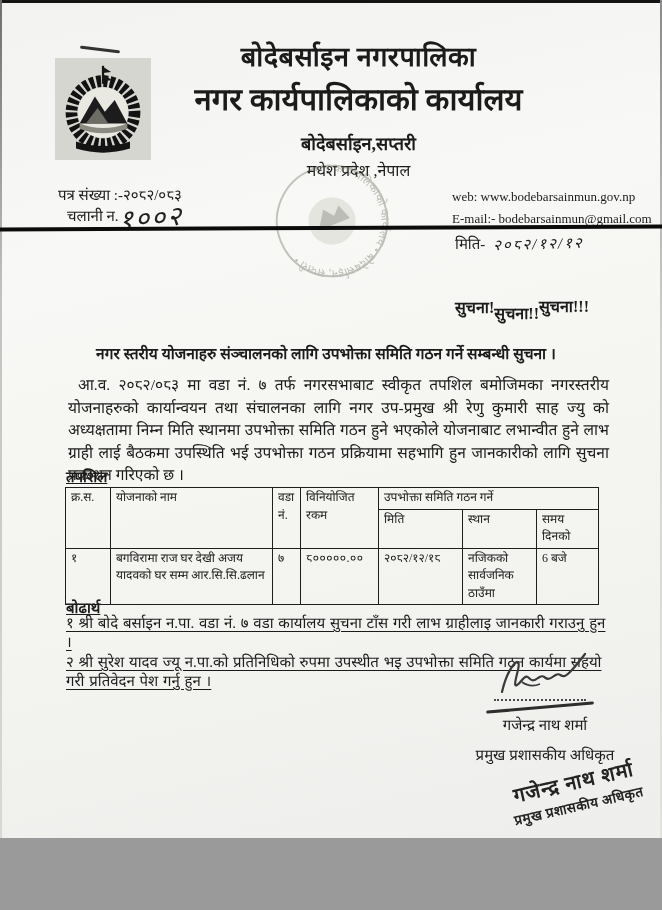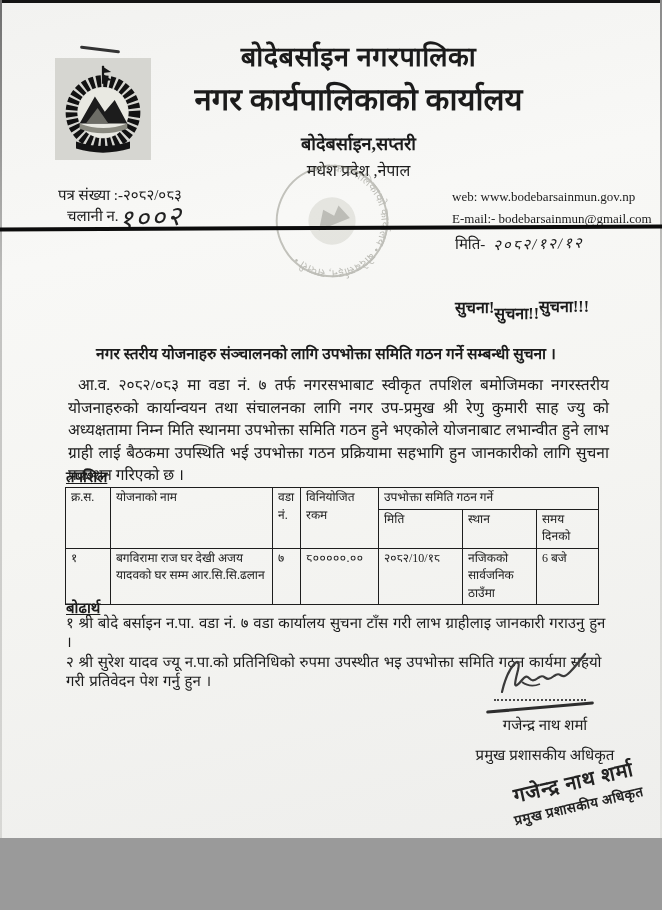--- a/index.html
+++ b/index.html
@@ -42,21 +42,21 @@
 
   .tbl-caption{position:absolute;top:466px;left:66px;font-size:15px;font-weight:700;text-decoration:underline;}
   table.detail{position:absolute;top:487px;left:65px;width:533px;border-collapse:collapse;font-size:12px;table-layout:fixed;}
   table.detail th,table.detail td{border:1.6px solid #1e1e1e;padding:1px 5px 2px;vertical-align:top;text-align:left;font-weight:400;line-height:17.5px;}
   table.detail .c-sn{width:45px;} .c-plan{width:162px;} .c-ward{width:28px;} .c-budget{width:78px;}
   .c-date{width:84px;} .c-place{width:74px;} .c-time{width:62px;}
   td.amount{letter-spacing:.5px;}
 
   .cc-head{position:absolute;top:597px;left:66px;font-size:15px;font-weight:700;text-decoration:underline;}
   .cc-list{position:absolute;top:614px;left:66px;width:549px;font-size:15px;line-height:19px;}
-  .cc-list div{text-underline-offset:3px;margin-bottom:1px;word-spacing:1px;}
+  .cc-list div{text-decoration:underline;text-underline-offset:3px;margin-bottom:1px;word-spacing:1px;}
 
   
   .scribble{position:absolute;left:488px;top:648px;z-index:2;}
   .dotline{position:absolute;left:494px;top:699px;width:92px;border-bottom:2px dotted #4a4a4a;}
   .sigstroke{position:absolute;left:486px;top:706px;width:108px;height:2.5px;background:#2e2e2e;transform:rotate(-5deg);border-radius:2px;}
   .sig-name{position:absolute;left:455px;top:714px;width:180px;text-align:center;font-size:15px;}
   .sig-title{position:absolute;left:440px;top:744px;width:210px;text-align:center;font-size:15px;}
   .stamp{position:absolute;left:468px;top:768px;width:215px;transform:rotate(-13deg);text-align:center;color:#232323;z-index:1;}
   .stamp .s1{font-size:20px;font-weight:800;letter-spacing:1px;}
   .stamp .s2{font-size:13.5px;font-weight:700;margin-top:2px;letter-spacing:.5px;}
@@ -152,21 +152,21 @@
     <tr>
       <th>मिति</th>
       <th>स्थान</th>
       <th>समय दिनको</th>
     </tr>
     <tr>
       <td>१</td>
       <td>बगविरामा राज घर देखी अजय यादवको घर सम्म आर.सि.सि.ढलान</td>
       <td>७</td>
       <td class="amount">८०००००.००</td>
-      <td>२०८२/10/१८</td>
+      <td>२०८२/१२/१८</td>
       <td>नजिकको सार्वजनिक ठाउँमा</td>
       <td>6 बजे</td>
     </tr>
   </tbody>
     </table>
 
   <div class="cc-head">बोढार्थ</div>
   <div class="cc-list">
     <div>१ श्री बोदे बर्साइन न.पा. वडा नं. ७ वडा कार्यालय सुचना टाँस गरी लाभ ग्राहीलाइ जानकारी गराउनु हुन ।</div>
     <div>२ श्री सुरेश यादव ज्यू न.पा.को प्रतिनिधिको रुपमा उपस्थीत भइ उपभोक्ता समिति गठन कार्यमा सहयो गरी प्रतिवेदन पेश गर्नु हुन ।</div>

